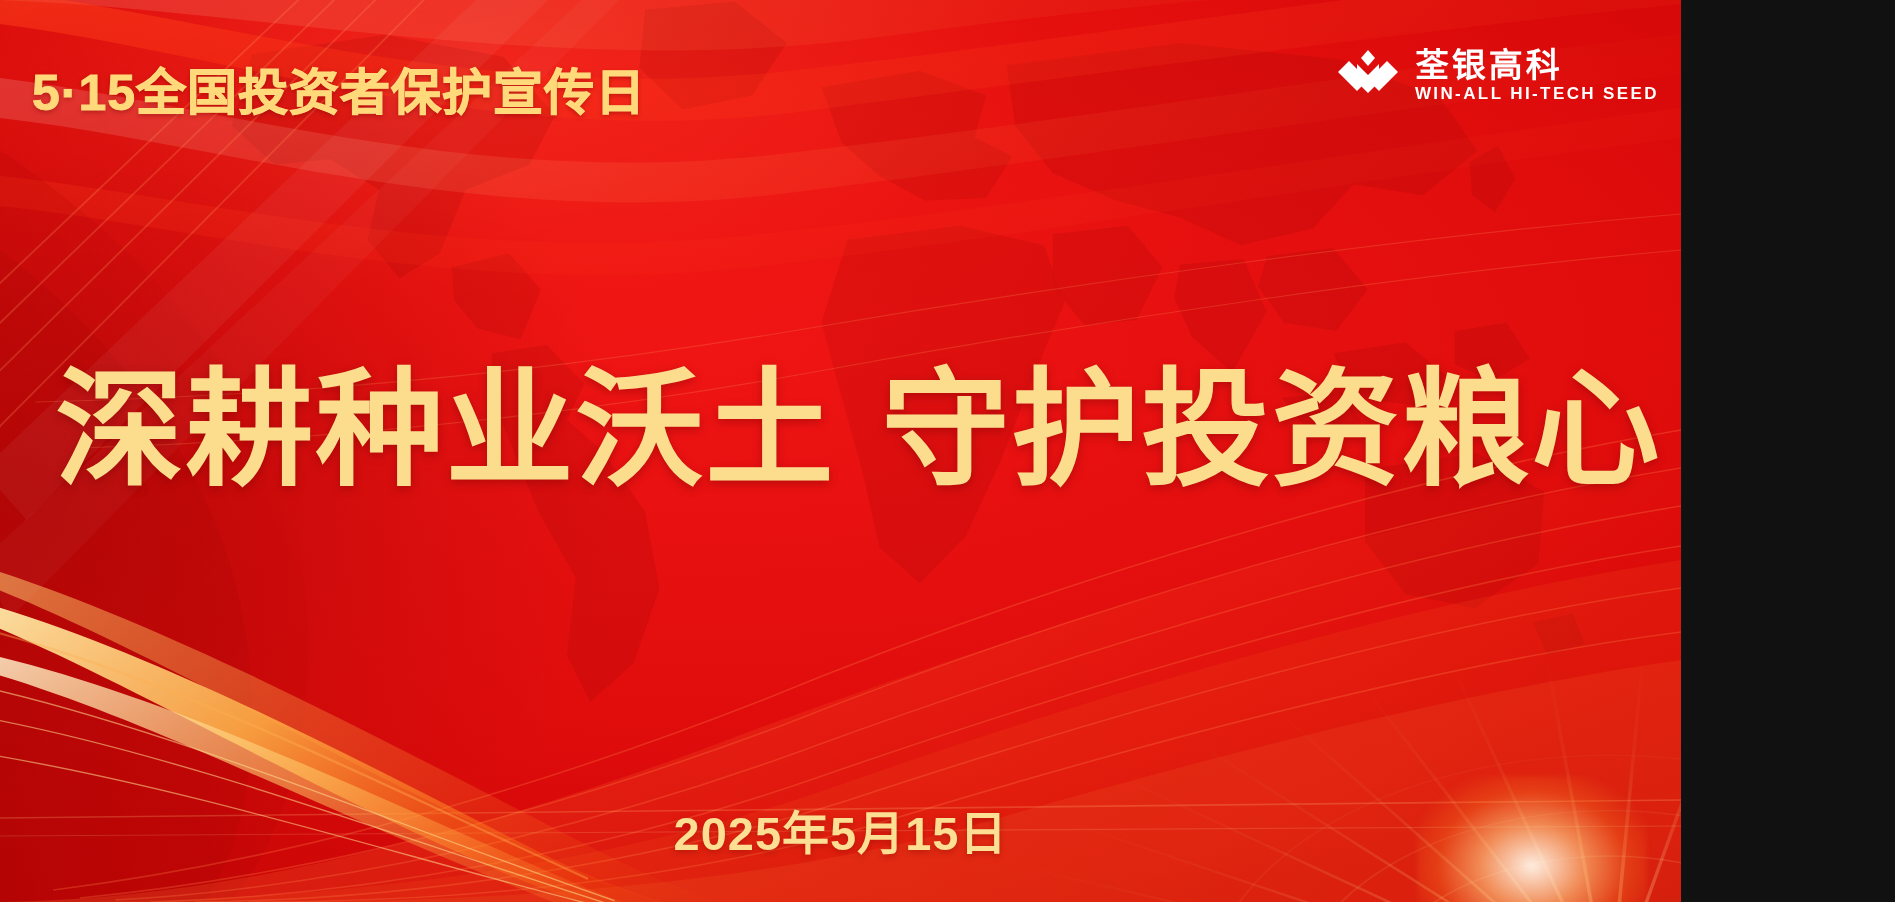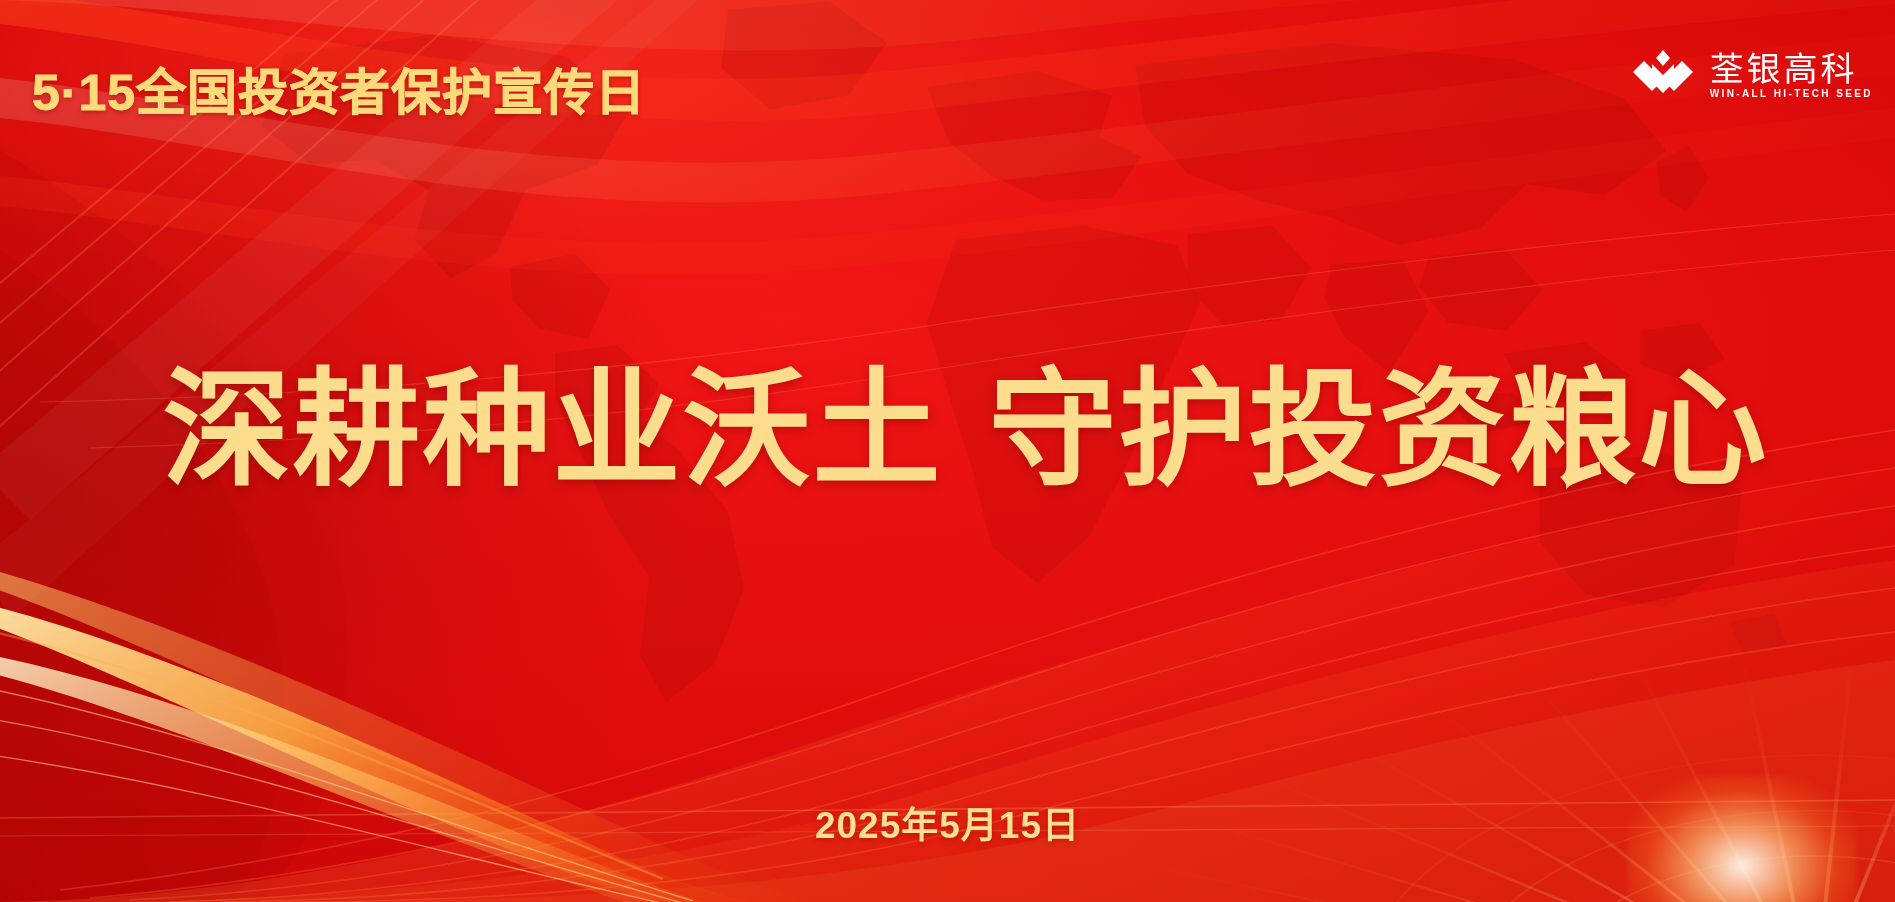--- a/index.html
+++ b/index.html
@@ -3,21 +3,21 @@
 <meta charset="utf-8">
 <title>515 Investor Protection Banner</title>
 <style>
   html, body {
     margin: 0;
     padding: 0;
     background: #111;
   }
   #banner {
     position: relative;
-    width: 1895px;
+    width: 1681px;
     height: 902px;
     overflow: hidden;
     font-family: "Liberation Sans", "DejaVu Sans", sans-serif;
     background: #e00d0d;
     user-select: none;
   }
 
   
   .bg-base {
     position: absolute;
@@ -108,27 +108,27 @@
     top: 48px;
     display: flex;
     align-items: center;
     gap: 14px;
   }
   .logo-mark { width: 66px; height: 54px; flex: none; }
   .logo-mark svg { width: 100%; height: 100%; display: block; }
   .logo-text { display: flex; flex-direction: column; gap: 3px; }
   .logo-cn {
     font-size: 34px;
-    font-weight: normal;
+    font-weight: bold;
     color: #ffffff;
     letter-spacing: 3px;
     line-height: 1;
   }
   .logo-en {
-    font-size: 10px;
+    font-size: 17px;
     font-weight: bold;
     color: #ffffff;
     letter-spacing: 2.4px;
     line-height: 1;
     white-space: nowrap;
   }
 
   .headline {
     position: absolute;
     left: 0;
@@ -145,21 +145,21 @@
     padding-left: 36px;
   }
   .headline .gap { display: inline-block; width: 46px; }
 
   .date {
     position: absolute;
     left: 0;
     right: 0;
     top: 795px;
     text-align: center;
-    font-size: 37px;
+    font-size: 47px;
     font-weight: bold;
     color: #fcdf92;
     letter-spacing: 1px;
     text-shadow: 0 2px 6px rgba(110,0,0,0.35);
   }
 </style>
 </head>
 <body>
 
 <div id="banner">

